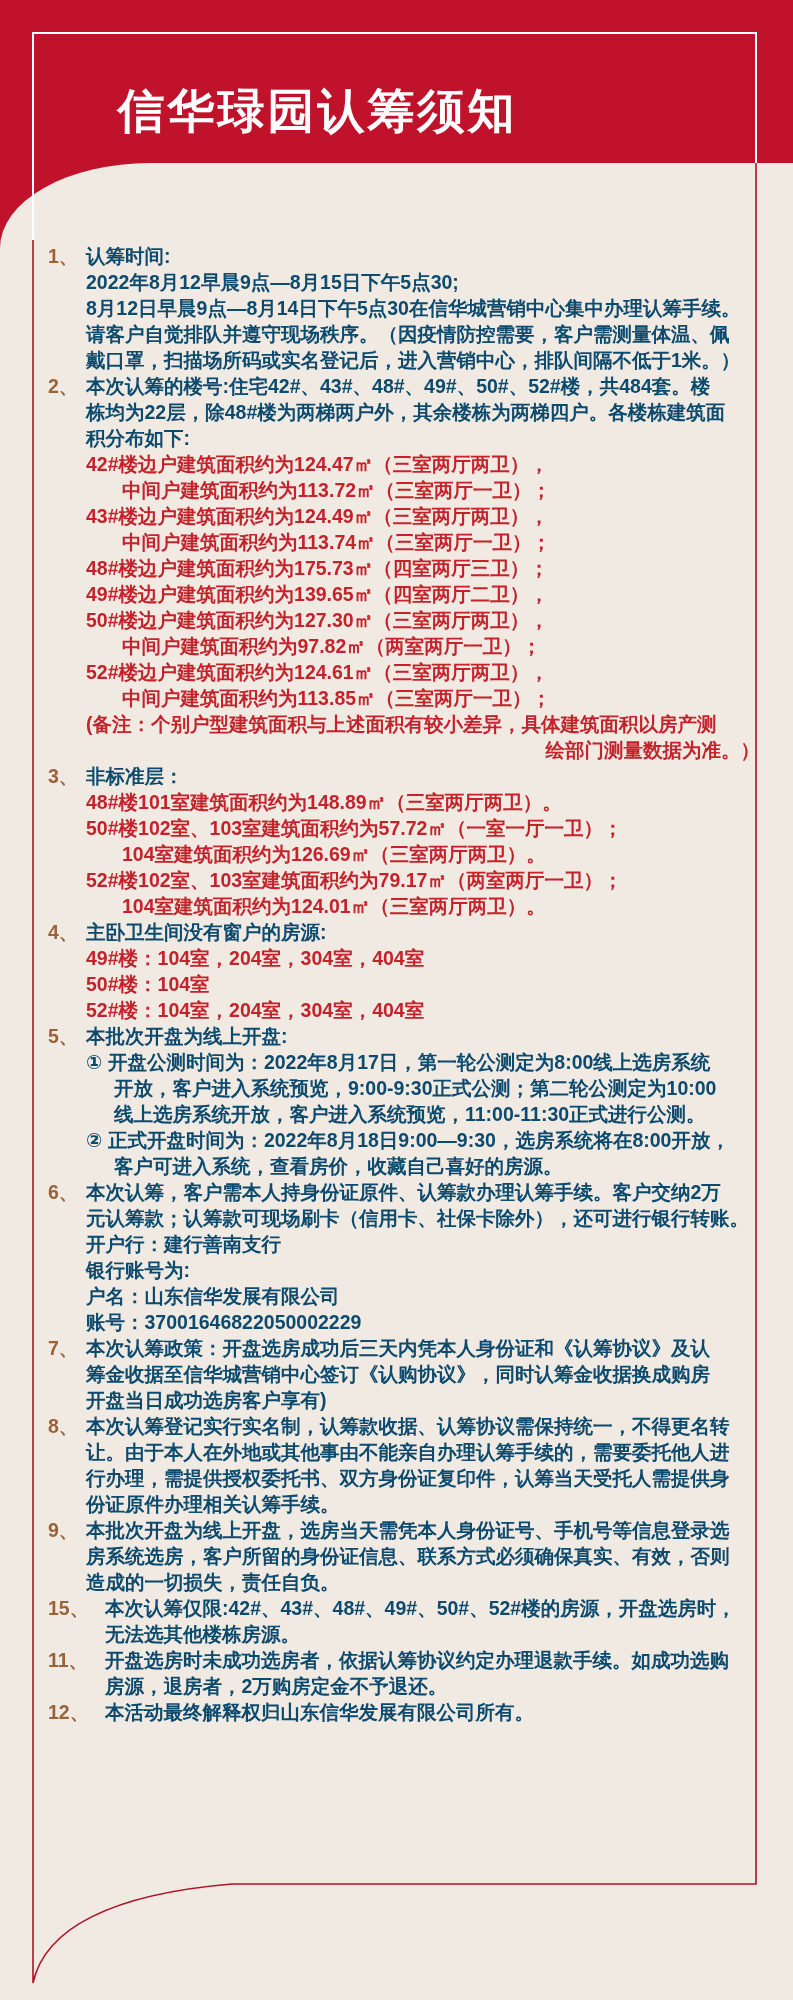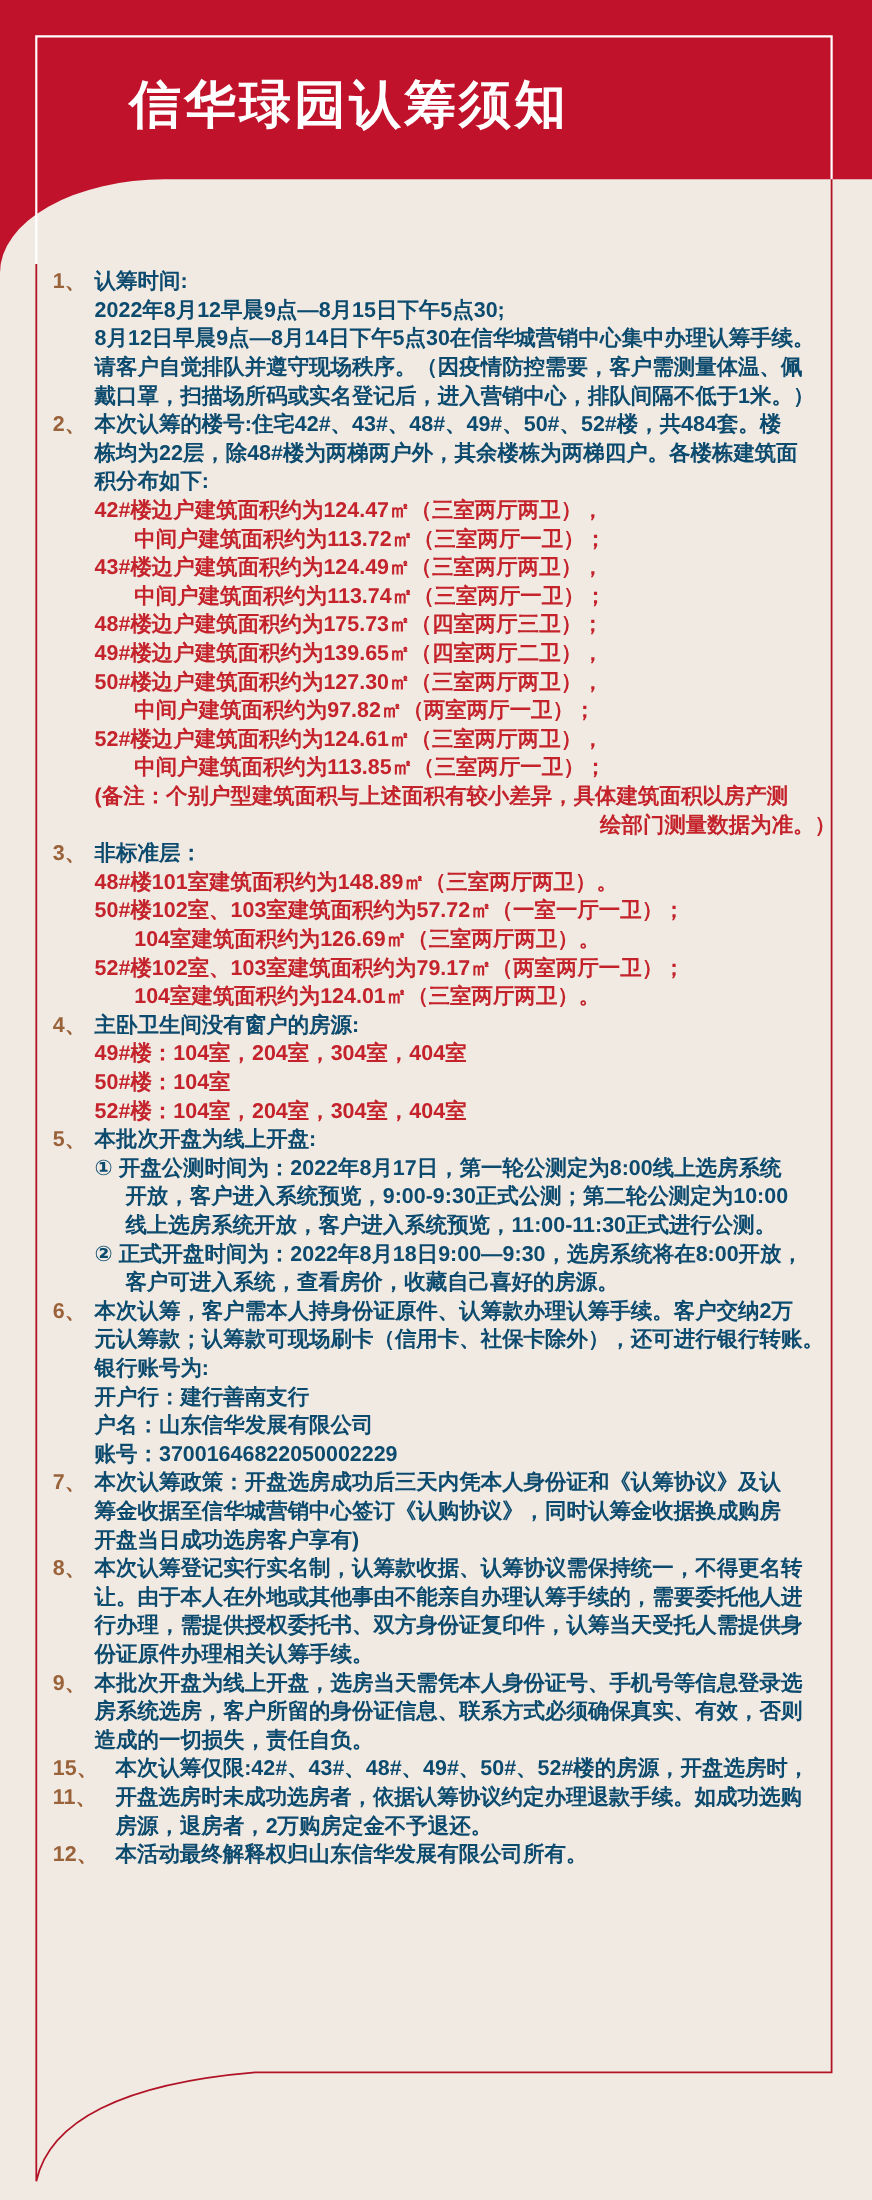--- a/index.html
+++ b/index.html
@@ -12,21 +12,21 @@
     position:absolute;top:0;left:0;width:793px;height:250px;
     background:#c1122b;
   }
   .panel{
     position:absolute;top:163px;left:0;width:793px;height:1837px;
     background:#f0eae3;
     border-top-left-radius:150px 85px;
   }
   .frame{position:absolute;top:0;left:0;pointer-events:none;}
   .title{
-    position:absolute;top:64px;left:0;width:635px;
+    position:absolute;top:80px;left:0;width:635px;
     text-align:center;color:#ffffff;
     font-size:47px;font-weight:bold;letter-spacing:3px;
     white-space:nowrap;
   }
   .content{
     position:absolute;left:48px;top:243px;width:712px;
   }
   .item{position:relative;padding-left:38px;}
   .item.wide{padding-left:57px;}
   .num{
@@ -118,22 +118,22 @@
         <div class="line c-brown i-3">线上选房系统开放，客户进入系统预览，11:00-11:30正式进行公测。</div>
         <div class="line c-brown">② 正式开盘时间为：2022年8月18日9:00—9:30，选房系统将在8:00开放，</div>
         <div class="line c-brown i-3">客户可进入系统，查看房价，收藏自己喜好的房源。</div>
       </div>
     </div>
     <div class="item">
       <span class="num">6、</span>
       <div>
         <div class="line c-brown">本次认筹，客户需本人持身份证原件、认筹款办理认筹手续。客户交纳2万</div>
         <div class="line c-brown">元认筹款；认筹款可现场刷卡（信用卡、社保卡除外），还可进行银行转账。</div>
+        <div class="line c-brown">开户行：建行善南支行</div>
         <div class="line c-brown">银行账号为:</div>
-        <div class="line c-brown">开户行：建行善南支行</div>
         <div class="line c-brown">户名：山东信华发展有限公司</div>
         <div class="line c-brown">账号：37001646822050002229</div>
       </div>
     </div>
     <div class="item">
       <span class="num">7、</span>
       <div>
         <div class="line c-brown">本次认筹政策：开盘选房成功后三天内凭本人身份证和《认筹协议》及认</div>
         <div class="line c-brown">筹金收据至信华城营销中心签订《认购协议》，同时认筹金收据换成购房</div>
         <div class="line c-brown">开盘当日成功选房客户享有)</div>
@@ -153,20 +153,21 @@
       <div>
         <div class="line c-brown">本批次开盘为线上开盘，选房当天需凭本人身份证号、手机号等信息登录选</div>
         <div class="line c-brown">房系统选房，客户所留的身份证信息、联系方式必须确保真实、有效，否则</div>
         <div class="line c-brown">造成的一切损失，责任自负。</div>
       </div>
     </div>
     <div class="item wide">
       <span class="num">15、</span>
       <div>
         <div class="line c-brown">本次认筹仅限:42#、43#、48#、49#、50#、52#楼的房源，开盘选房时，</div>
+        <div class="line c-brown">无法选其他楼栋房源。</div>
       </div>
     </div>
     <div class="item wide">
       <span class="num">11、</span>
       <div>
         <div class="line c-brown">开盘选房时未成功选房者，依据认筹协议约定办理退款手续。如成功选购</div>
         <div class="line c-brown">房源，退房者，2万购房定金不予退还。</div>
       </div>
     </div>
     <div class="item wide">

